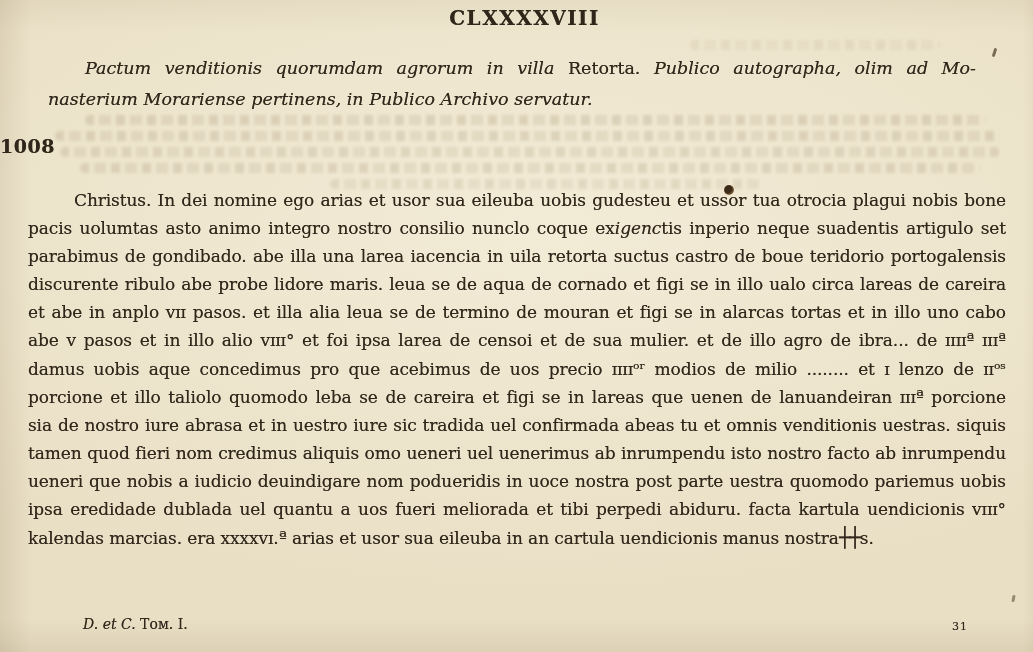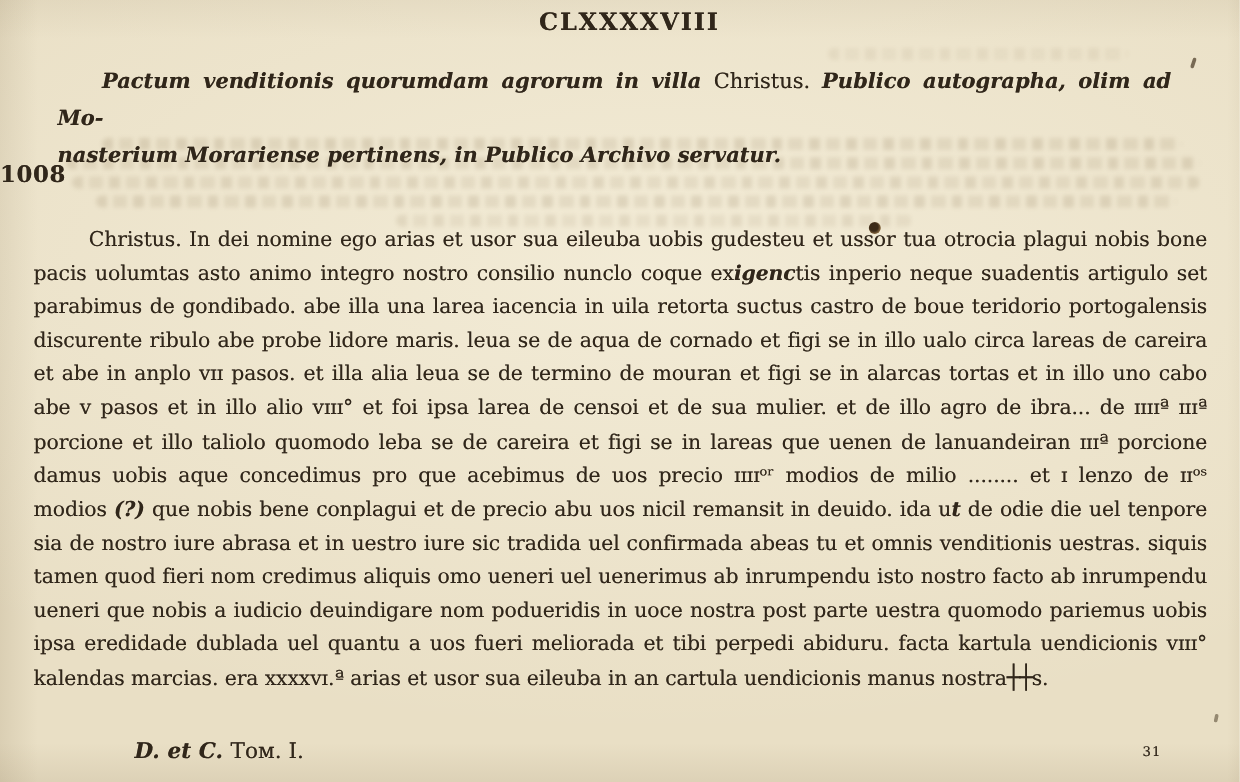--- a/index.html
+++ b/index.html
@@ -34,28 +34,28 @@
     text-shadow: 0 0 .4px rgba(48,38,26,.7);
   }
   .body-text {
     position: absolute; top: 186px; left: 28px; width: 978px;
     font-size: 17px; line-height: 28.1px; letter-spacing: -0.1px;
     text-shadow: 0 0 .35px rgba(48,38,26,.6);
   }
   .body-text .line:first-child { text-indent: 46px; }
   .line { text-align: justify; text-align-last: justify; }
   .line.last { text-align-last: left; }
-  .it { font-style: italic; font-weight: bold; }
+  .it { font-style: italic; }
   .crosses {
     font-family: "DejaVu Sans Mono", "DejaVu Sans", monospace;
     font-size: 19px; letter-spacing: -1px;
   }
   .footer-volume {
-    position: absolute; top: 616px; left: 112px;
-    font-size: 18px; text-shadow: 0 0 .4px rgba(48,38,26,.6);
+    position: absolute; top: 616px; left: 83px;
+    font-size: 14px; text-shadow: 0 0 .4px rgba(48,38,26,.6);
   }
   .page-number {
     position: absolute; top: 620px; left: 952px;
     font-size: 11px; letter-spacing: 1px;
     text-shadow: 0 0 .4px rgba(48,38,26,.6);
   }
   
   .ghost {
     position: absolute; height: 10px; border-radius: 5px;
     filter: blur(1.6px);
@@ -83,40 +83,39 @@
   <h1 class="charter-number">CLXXXXVIII</h1>
 
   <div class="ghost" style="top:40px; left:690px; width:250px; opacity:.16;"></div>
   <div class="ghost" style="top:115px; left:85px; width:900px; opacity:.32;"></div>
   <div class="ghost" style="top:131px; left:55px; width:945px; opacity:.30;"></div>
   <div class="ghost" style="top:147px; left:60px; width:940px; opacity:.28;"></div>
   <div class="ghost" style="top:163px; left:80px; width:900px; opacity:.30;"></div>
   <div class="ghost" style="top:179px; left:330px; width:430px; opacity:.24;"></div>
 
   <div class="summary">
-      <div class="line"><span class="it">Pactum venditionis quorumdam agrorum in villa </span><span>Christus. </span><span class="it">Publico autographa, olim ad Mo-</span></div>
+      <div class="line"><span class="it">Pactum venditionis quorumdam agrorum in villa </span><span>Retorta. </span><span class="it">Publico autographa, olim ad Mo-</span></div>
       <div class="line last"><span class="it">nasterium Morariense pertinens, in Publico Archivo servatur.</span></div>
     </div>
 
   <h2 class="doc-number">1008</h2>
 
   <div class="ink-spot"></div>
   <div class="speck speck-a"></div>
   <div class="speck speck-b"></div>
 
   <div class="body-text">
       <div class="line"><span>Christus. In dei nomine ego arias et usor sua eileuba uobis gudesteu et ussor tua otrocia plagui nobis bone</span></div>
       <div class="line"><span>pacis uolumtas asto animo integro nostro consilio nunclo coque ex</span><span class="it">igenc</span><span>tis inperio neque suadentis artigulo set</span></div>
       <div class="line"><span>parabimus de gondibado. abe illa una larea iacencia in uila retorta suctus castro de boue teridorio portogalensis</span></div>
       <div class="line"><span>discurente ribulo abe probe lidore maris. leua se de aqua de cornado et figi se in illo ualo circa lareas de careira</span></div>
       <div class="line"><span>et abe in anplo ᴠɪɪ pasos. et illa alia leua se de termino de mouran et figi se in alarcas tortas et in illo uno cabo</span></div>
       <div class="line"><span>abe ᴠ pasos et in illo alio ᴠɪɪɪ° et foi ipsa larea de censoi et de sua mulier. et de illo agro de ibra... de ɪɪɪɪª ɪɪɪª</span></div>
+      <div class="line"><span>damus uobis aque concedimus pro que acebimus de uos precio ɪɪɪɪᵒʳ modios de milio ........ et ɪ lenzo de ɪɪᵒˢ</span></div>
       <div class="line"><span>porcione et illo taliolo quomodo leba se de careira et figi se in lareas que uenen de lanuandeiran ɪɪɪª porcione</span></div>
-      <div class="line"><span>damus uobis aque concedimus pro que acebimus de uos precio ɪɪɪɪᵒʳ modios de milio ........ et ɪ lenzo de ɪɪᵒˢ</span></div>
-      <div class="line"><span>modios </span><span class="it">(?)</span><span> que nobis bene conplagui et de precio abu uos nicil remansit in deuido. ida u</span><span class="it">t</span><span> de odie die uel tenpore</span></div>
       <div class="line"><span>sia de nostro iure abrasa et in uestro iure sic tradida uel confirmada abeas tu et omnis venditionis uestras. siquis</span></div>
       <div class="line"><span>tamen quod fieri nom credimus aliquis omo ueneri uel uenerimus ab inrumpendu isto nostro facto ab inrumpendu</span></div>
       <div class="line"><span>ueneri que nobis a iudicio deuindigare nom podueridis in uoce nostra post parte uestra quomodo pariemus uobis</span></div>
       <div class="line"><span>ipsa eredidade dublada uel quantu a uos fueri meliorada et tibi perpedi abiduru. facta kartula uendicionis ᴠɪɪɪ°</span></div>
       <div class="line last"><span>kalendas marcias. era xxxxᴠɪ.ª arias et usor sua eileuba in an cartula uendicionis manus nostra</span><span class="crosses">┼┼</span><span>s.</span></div>
     </div>
 
   <div class="footer-volume"><span class="it">D. et C. </span><span>Tᴏᴍ. I.</span></div>
 
   <div class="page-number">31</div>

